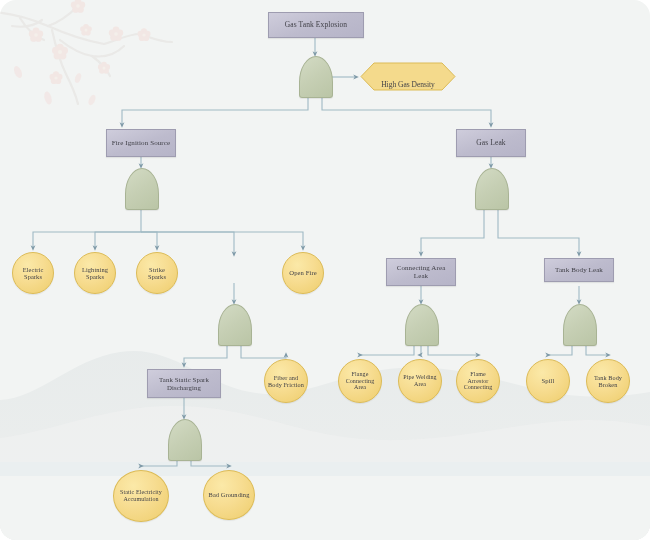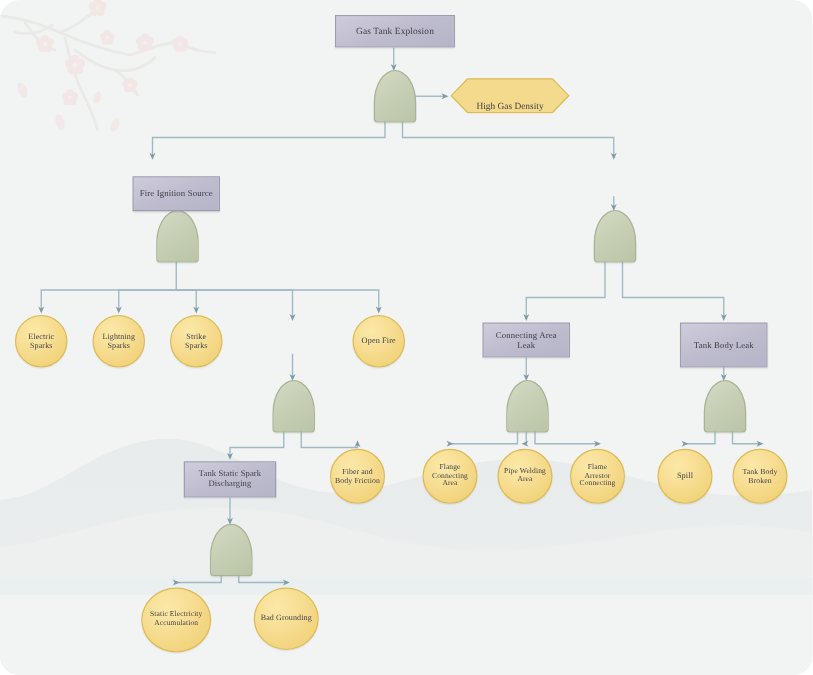--- a/index.html
+++ b/index.html
@@ -254,42 +254,45 @@
     <span class="lbl">Gas Tank Explosion</span>
   </div>
 
   <div class="hexwrap" style="left:360px;top:62px;width:96px;height:46px;">
     <svg width="96" height="29" viewBox="0 0 96 29" xmlns="http://www.w3.org/2000/svg">
       <polygon points="14,1 82,1 95,14.5 82,28 14,28 1,14.5" fill="#f4da8c" stroke="#dcbb56" stroke-width="1"></polygon>
     </svg>
     <span class="hextext" style="font-size:7.5px;">High Gas Density</span>
   </div>
 
-  <div class="node rect" style="left:106px;top:129px;width:70px;height:28px;font-size:7px;margin-top:12px;">
+  <div class="node rect" style="left:106px;top:129px;width:70px;height:28px;font-size:7px;">
     <span class="lbl">Fire Ignition Source</span>
   </div>
 
+  <div class="node rect" style="left:456px;top:129px;width:70px;height:28px;font-size:7.5px;">
+    <span class="lbl">Gas Leak</span>
+  </div>
 
   <div class="node circle" style="left:12px;top:252px;width:42px;height:42px;font-size:6.4px;">
     <span class="lbl">Electric Sparks</span>
   </div>
   <div class="node circle" style="left:74px;top:252px;width:42px;height:42px;font-size:6.4px;">
     <span class="lbl">Lightning Sparks</span>
   </div>
   <div class="node circle" style="left:136px;top:252px;width:42px;height:42px;font-size:6.4px;">
     <span class="lbl">Strike Sparks</span>
   </div>
   <div class="node circle" style="left:282px;top:252px;width:42px;height:42px;font-size:6.6px;">
     <span class="lbl">Open Fire</span>
   </div>
 
   <div class="node rect" style="left:386px;top:258px;width:70px;height:28px;font-size:7px;">
     <span class="lbl">Connecting Area Leak</span>
   </div>
-  <div class="node rect" style="left:544px;top:258px;width:70px;height:36px;font-size:7px;">
+  <div class="node rect" style="left:544px;top:258px;width:70px;height:24px;font-size:7px;">
     <span class="lbl">Tank Body Leak</span>
   </div>
 
   <div class="node rect" style="left:147px;top:369px;width:74px;height:29px;font-size:6.8px;">
     <span class="lbl">Tank Static Spark Discharging</span>
   </div>
   <div class="node circle" style="left:264px;top:359px;width:44px;height:44px;font-size:6.2px;">
     <span class="lbl">Fiber and Body Friction</span>
   </div>
 

